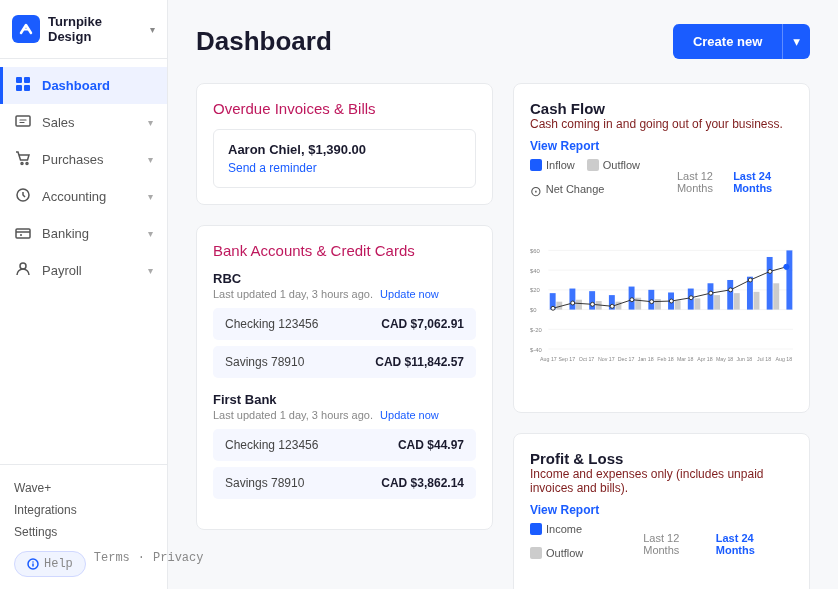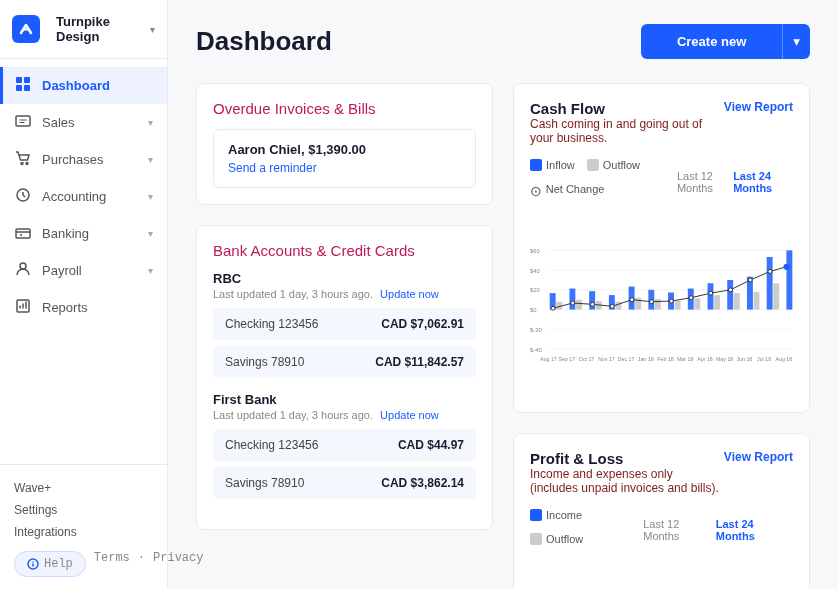--- a/index.html
+++ b/index.html
@@ -1,38 +1,38 @@
 <!DOCTYPE html>
 <html><head>
   <meta charset="utf-8">
   <style>
     * { box-sizing: border-box; margin: 0; padding: 0; }
     body { font-family: -apple-system, BlinkMacSystemFont, 'Segoe UI', sans-serif; display: flex; height: 589px; overflow: hidden; background: #f7f8fa; font-size: 13px; }
 
     
     .sidebar { width: 168px; background: #fff; border-right: 1px solid #e8eaed; display: flex; flex-direction: column; height: 100%; flex-shrink: 0; }
-    .sidebar-header { padding: 14px 12px; display: flex; align-items: center; gap: 16px; border-bottom: 1px solid #e8eaed; }
+    .sidebar-header { padding: 14px 12px; display: flex; align-items: center; gap: 8px; border-bottom: 1px solid #e8eaed; }
     .sidebar-logo { width: 28px; height: 28px; background: #1a5cff; border-radius: 6px; display: flex; align-items: center; justify-content: center; }
     .sidebar-logo svg { width: 16px; height: 16px; }
     .sidebar-company { font-weight: 600; font-size: 13px; color: #1a1a2e; flex: 1; }
     .sidebar-chevron { color: #888; font-size: 10px; }
     .sidebar-nav { flex: 1; padding: 8px 0; overflow-y: auto; }
     .nav-item { display: flex; align-items: center; gap: 10px; padding: 9px 14px; cursor: pointer; color: #555; font-size: 13px; }
     .nav-item.active { background: #eef2ff; color: #1a5cff; font-weight: 600; border-left: 3px solid #1a5cff; padding-left: 11px; }
     .nav-item .nav-icon { width: 18px; text-align: center; flex-shrink: 0; }
     .nav-item .nav-chevron { margin-left: auto; font-size: 10px; color: #aaa; }
     .sidebar-footer { padding: 12px 14px; border-top: 1px solid #e8eaed; }
     .sidebar-footer-link { font-size: 12px; color: #555; cursor: pointer; padding: 4px 0; display: block; }
 
     
     .main { flex: 1; overflow-y: auto; padding: 24px 28px; }
     .page-header { display: flex; align-items: center; justify-content: space-between; margin-bottom: 24px; }
     .page-title { font-size: 26px; font-weight: 700; color: #1a1a2e; }
     .create-btn-wrap { display: flex; }
-    .create-btn { background: #1a5cff; color: #fff; border: none; padding: 10px 36px; border-radius: 6px 0 0 6px; font-weight: 600; font-size: 13px; cursor: pointer; }
+    .create-btn { background: #1a5cff; color: #fff; border: none; padding: 10px 20px; border-radius: 6px 0 0 6px; font-weight: 600; font-size: 13px; cursor: pointer; }
     .create-btn-arrow { background: #1a5cff; color: #fff; border: none; border-left: 1px solid rgba(255,255,255,0.3); padding: 10px 10px; border-radius: 0 6px 6px 0; cursor: pointer; }
 
     .dashboard-grid { display: grid; grid-template-columns: 1fr 1fr; gap: 20px; }
     .left-col { display: flex; flex-direction: column; gap: 20px; }
     .right-col { display: flex; flex-direction: column; gap: 20px; }
 
     
     .card { background: #fff; border-radius: 8px; border: 1px solid #e8eaed; padding: 16px; }
     .card-title { font-size: 15px; font-weight: 400; color: #be185d; margin-bottom: 12px; }
 
@@ -45,21 +45,21 @@
     .bank-section { margin-bottom: 14px; }
     .bank-name { font-weight: 700; font-size: 13px; color: #1a1a2e; margin-bottom: 2px; }
     .bank-updated { font-size: 11px; color: #888; margin-bottom: 8px; }
     .bank-updated a { color: #1a5cff; cursor: pointer; text-decoration: none; }
     .account-row { display: flex; justify-content: space-between; align-items: center; background: #f5f7ff; border-radius: 5px; padding: 9px 12px; margin-bottom: 6px; }
     .account-name { font-size: 12px; color: #444; }
     .account-balance { font-size: 12px; font-weight: 600; color: #1a1a2e; }
 
     
     .chart-section { background: #fff; border-radius: 8px; border: 1px solid #e8eaed; padding: 16px; }
-    .chart-header { display: flex; align-items: flex-start; justify-content: space-between; margin-bottom: 6px; }
+    .chart-header { display: flex; align-items: flex-start; justify-content: space-between; margin-bottom: 6px; flex-direction: column; }
     .chart-title { font-size: 15px; font-weight: 700; color: #1a1a2e; }
     .chart-subtitle { font-size: 12px; color: #7f1d1d; margin-bottom: 8px; }
     .view-report { color: #1a5cff; font-size: 12px; cursor: pointer; font-weight: 600; white-space: nowrap; }
     .legend { display: flex; align-items: center; gap: 12px; margin-bottom: 6px; flex-wrap: wrap; }
     .legend-item { display: flex; gap: 4px; font-size: 11px; color: #555; }
     .legend-dot { width: 12px; height: 12px; border-radius: 2px; }
     .legend-dot.blue { background: #1a5cff; }
     .legend-dot.gray { background: #ccc; }
     .time-filters { display: flex; font-size: 11px; }
     .time-filter { color: #888; cursor: pointer; }
@@ -142,35 +142,26 @@
     <div class="nav-item">
       <span class="nav-icon">
         <svg width="16" height="16" viewBox="0 0 16 16" fill="none" stroke="currentColor" stroke-width="1.5">
             <circle cx="8" cy="5" r="3"></circle>
             <path d="M2 14c0-3.3 2.7-6 6-6s6 2.7 6 6"></path>
           </svg>
       </span>
       <span>Payroll</span>
       <span class="nav-chevron">▾</span>
     </div>
-    <div class="nav-item">
-      <span class="nav-icon">
-        <svg width="16" height="16" viewBox="0 0 16 16" fill="none" stroke="currentColor" stroke-width="1.5">
-            <rect x="2" y="2" width="12" height="12" rx="1"></rect>
-            <path d="M5 10V8M8 10V6M11 10V4" stroke-linecap="round"></path>
-          </svg>
-      </span>
-      <span>Reports</span>
-    </div>
   </nav>
 
   <div class="sidebar-footer">
     <span class="sidebar-footer-link">Wave+</span>
+    <span class="sidebar-footer-link">Integrations</span>
     <span class="sidebar-footer-link">Settings</span>
-    <span class="sidebar-footer-link">Integrations</span>
     <div class="footer-links" style="margin-top:8px; padding:0;">
       <div class="help-btn">
         <svg width="12" height="12" viewBox="0 0 12 12" fill="none" stroke="#1a5cff" stroke-width="1.5">
             <circle cx="6" cy="6" r="5"></circle>
             <path d="M6 8V6M6 4h.01" stroke-linecap="round"></path>
           </svg>
         <span>Help</span>
       </div>
       <span style="color:#888;font-size:12px;">Terms</span>
       <span style="color:#888;font-size:12px;">·</span>

